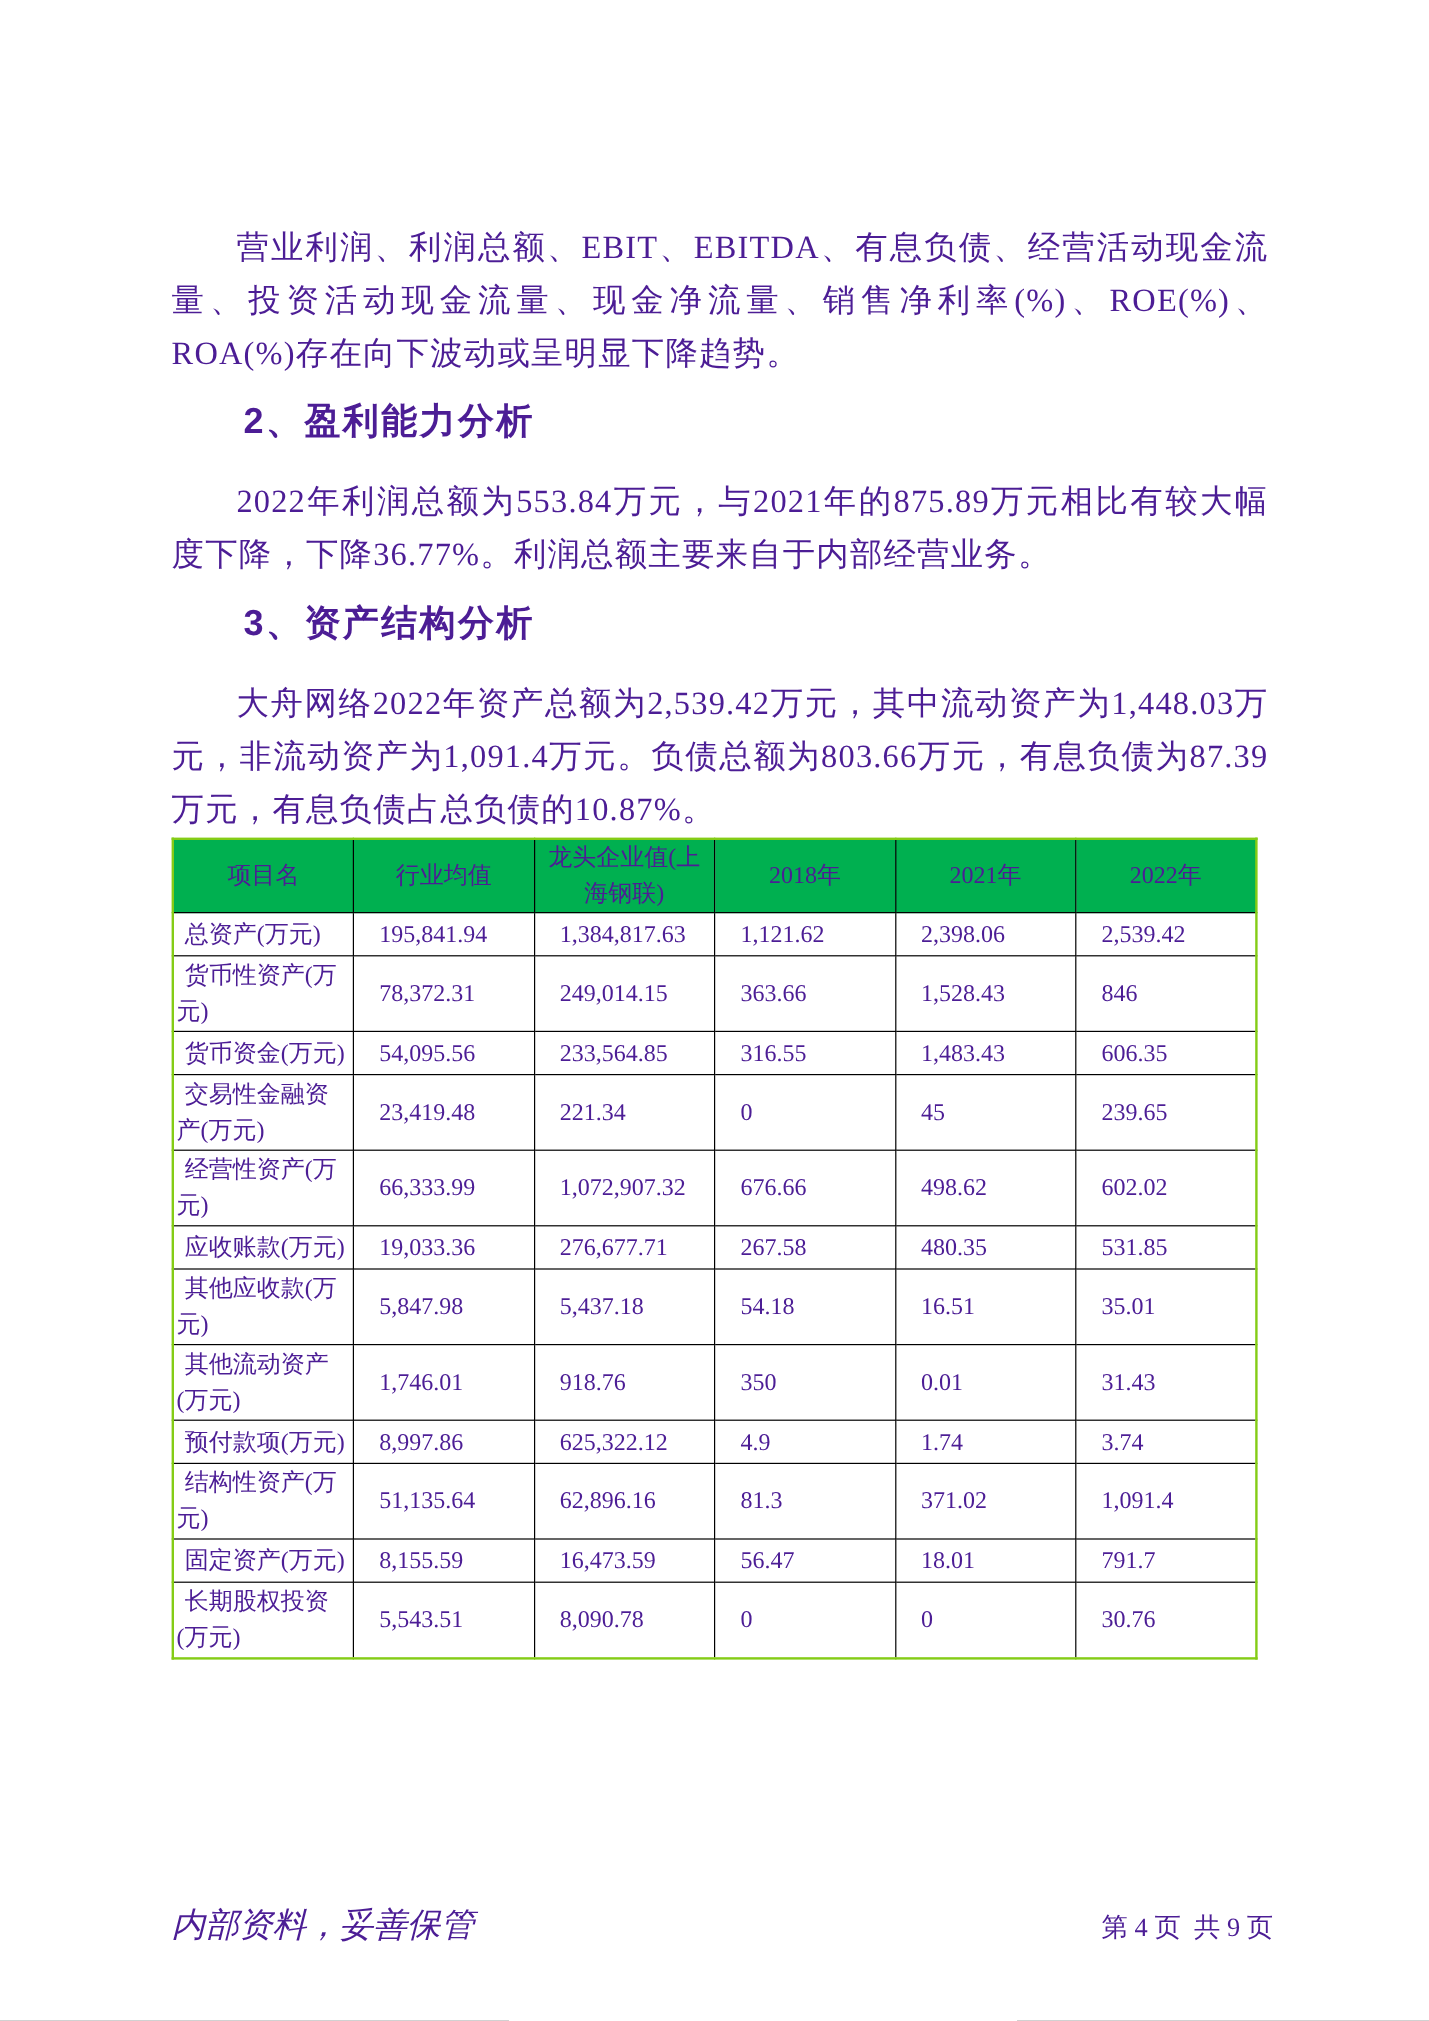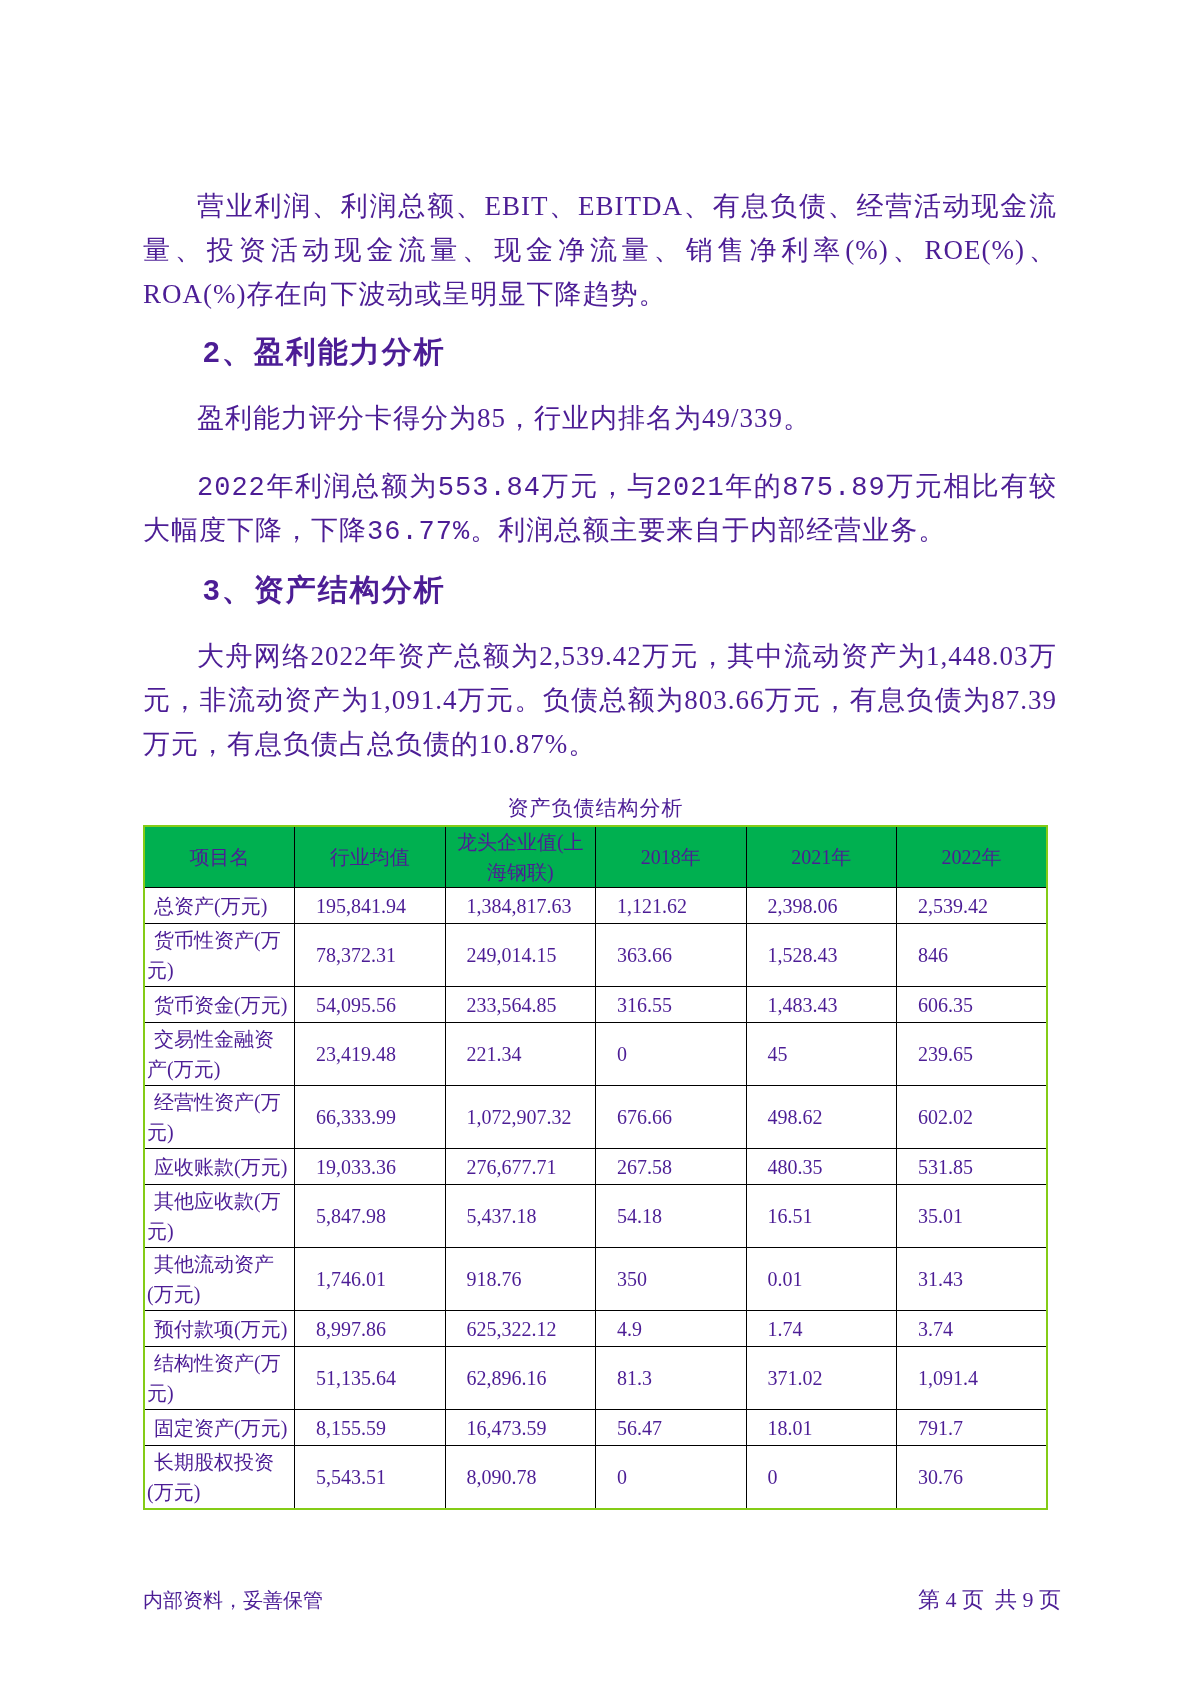--- a/index.html
+++ b/index.html
@@ -73,40 +73,39 @@
   table.tbl td.num { text-align: left; padding-left: 21px; text-indent: 0; }
   .footer {
     position: absolute;
     left: 143px; right: 130px; top: 1585px;
     display: flex;
     justify-content: space-between;
     align-items: baseline;
   }
   .footer-left {
     font-family: "Liberation Sans", "DejaVu Sans", sans-serif;
-    font-size: 20px;
+    font-size: 28px;
+    font-style: italic;
   }
   .footer-right {
     font-size: 22px;
     white-space: pre;
   }
 </style>
 </head>
 <body>
 
 <div class="page">
   <div class="content">
     <p class="para">营业利润、利润总额、EBIT、EBITDA、有息负债、经营活动现金流量、投资活动现金流量、现金净流量、销售净利率(%)、ROE(%)、ROA(%)存在向下波动或呈明显下降趋势。</p>
     <div class="hd">2、盈利能力分析</div>
-    <p class="para">盈利能力评分卡得分为85，行业内排名为49/339。</p>
     <p class="para">2022年利润总额为553.84万元，与2021年的875.89万元相比有较大幅度下降，下降36.77%。利润总额主要来自于内部经营业务。</p>
     <div class="hd">3、资产结构分析</div>
     <p class="para">大舟网络2022年资产总额为2,539.42万元，其中流动资产为1,448.03万元，非流动资产为1,091.4万元。负债总额为803.66万元，有息负债为87.39万元，有息负债占总负债的10.87%。</p>
 
-    <div class="tbl-title">资产负债结构分析</div>
 
     <table class="tbl">
       <colgroup>
           <col>
           <col>
           <col>
           <col>
           <col>
           <col>
         </colgroup>

